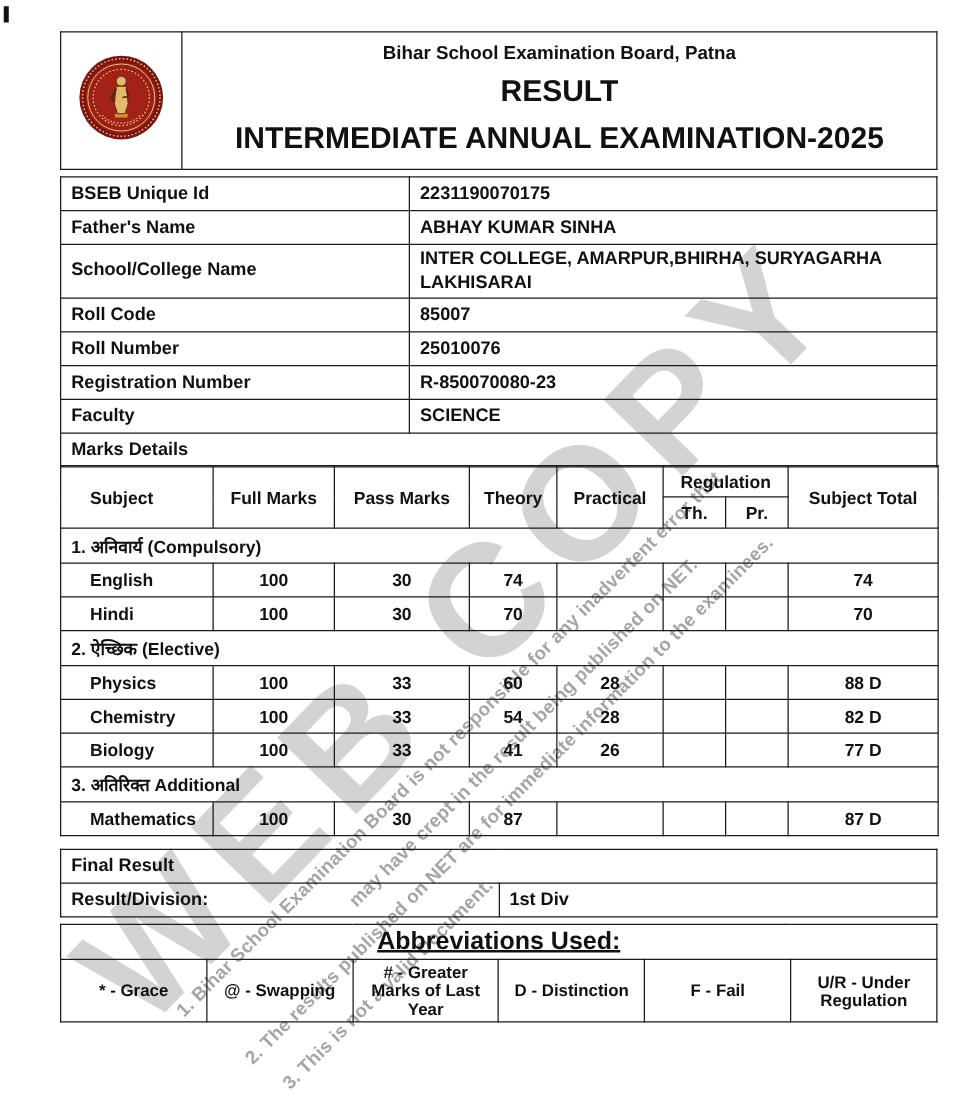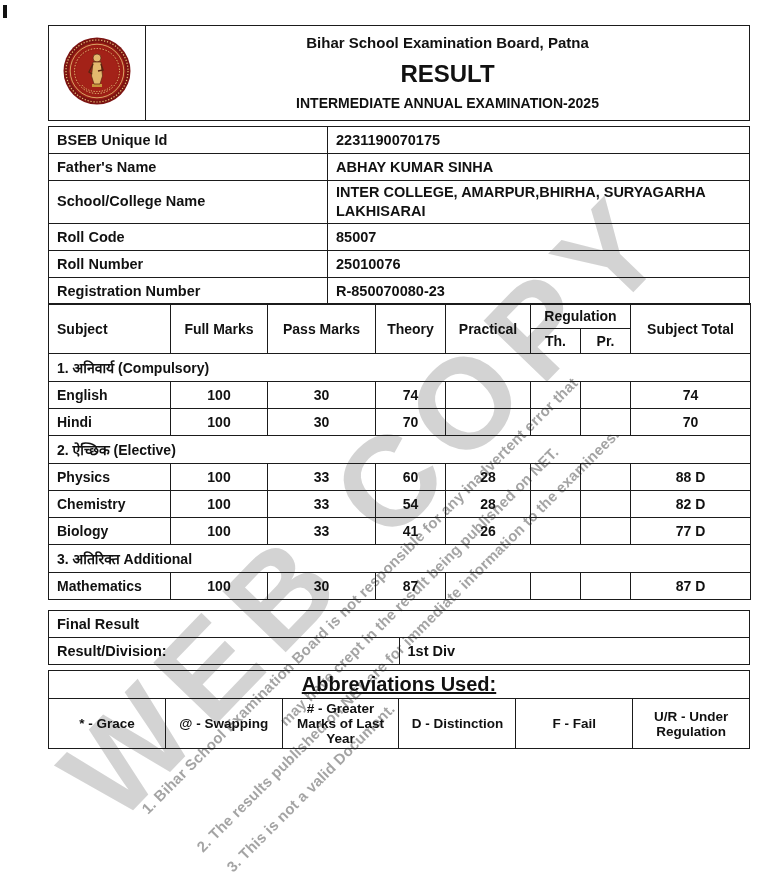--- a/index.html
+++ b/index.html
@@ -25,33 +25,33 @@
   table { border-collapse:collapse; width:702px; table-layout:fixed; background:transparent; }
   td, th { border:1.5px solid #1b1b1b; padding:2px 8px; font-size:14.5px;
     font-weight:700; background:transparent; vertical-align:middle; text-align:left; }
 
   
   .tbl-header td { height:87px; }
   .cell-logo { width:97px; text-align:center; padding:0; }
   .cell-titles { text-align:center; padding:6px 4px; }
   .board-name { font-size:15px; line-height:1.5; }
   .result-label { font-size:24px; line-height:1.6; }
-  .exam-title { font-size:14px; line-height:1.5;text-align:center; }
+  .exam-title { font-size:24px; line-height:1.5;text-align:center; }
 
   
   .tbl-info { margin-top:5px; }
   .tbl-info td { height:27px; }
   .tbl-info td.lbl { width:279px; }
   .tbl-info tr.tall td { height:40px; line-height:1.3; }
   .section-cell { height:26px; }
 
   
   .tbl-marks { margin-top:-1.5px; }
   .tbl-marks th, .tbl-marks td { text-align:center; padding:2px 4px; font-size:14px; }
-  .tbl-marks .sub { text-align:left; padding-left:8px; }
+  .tbl-marks .sub { text-align:left; padding-left:23px; }
   .tbl-marks th { height:25px; }
   .tbl-marks td { height:27px; }
   .tbl-marks .sect td { text-align:left; padding-left:8px; height:28px; }
   col.c-subject { width:122px; } col.c-full { width:97px; } col.c-pass { width:108px; }
   col.c-theory { width:70px; } col.c-prac { width:85px; }
   col.c-th { width:50px; } col.c-pr { width:50px; } col.c-total { width:120px; }
 
   
   .tbl-final { margin-top:10px; }
   .tbl-final td { height:27px; }
@@ -135,20 +135,27 @@
         <td>85007</td>
       </tr>
       <tr>
         <td class="lbl">Roll Number</td>
         <td>25010076</td>
       </tr>
       <tr>
         <td class="lbl">Registration Number</td>
         <td>R-850070080-23</td>
       </tr>
+      <tr>
+        <td class="lbl">Faculty</td>
+        <td>SCIENCE</td>
+      </tr>
+      <tr>
+        <td class="section-cell" colspan="2">Marks Details</td>
+      </tr>
     </tbody>
       </table>
 
     <table class="tbl-marks">
       <colgroup>
         <col class="c-subject">
           <col class="c-full">
           <col class="c-pass">
           <col class="c-theory">
         <col class="c-prac">

